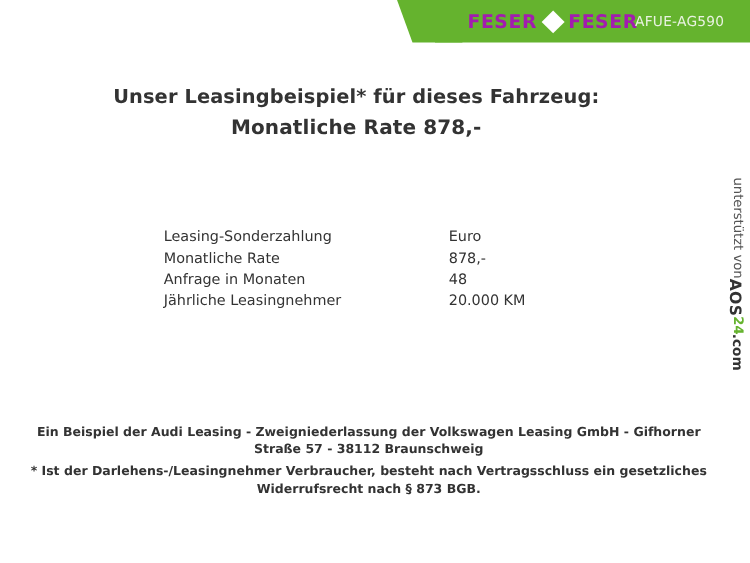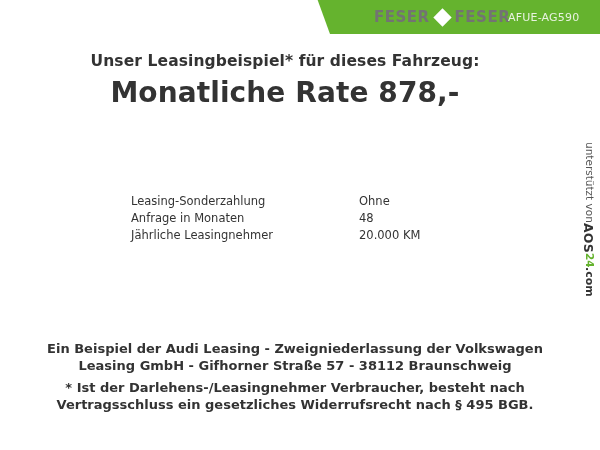--- a/index.html
+++ b/index.html
@@ -44,21 +44,21 @@
     transform-origin: bottom left;
   }
   .brand {
     position: absolute;
     top: 0;
     left: 374px;
     height: 34px;
     display: flex;
     align-items: center;
     gap: 6px;
-    color: #737373;
+    color: #a21caf;
     font-weight: bold;
     font-size: 15px;
     letter-spacing: 0.5px;
   }
   .brand-mark {
     display: inline-block;
     width: 13px;
     height: 13px;
     background: #ffffff;
     transform: rotate(45deg);
@@ -73,47 +73,46 @@
     display: flex;
     align-items: center;
     color: #e8f2e0;
     font-size: 11px;
     letter-spacing: 0.2px;
   }
 
   
   .title-block {
     position: absolute;
-    top: 52px;
+    top: 68px;
     left: 0;
     width: 570px;
     text-align: center;
   }
   .title-line1 {
     font-size: 15.5px;
     font-weight: bold;
     color: #333333;
     letter-spacing: 0.1px;
   }
   .title-line2 {
     margin-top: 6px;
-    font-size: 28px;
+    font-size: 16px;
     font-weight: bold;
     color: #333333;
     letter-spacing: 0.1px;
   }
 
   
   .details {
     position: absolute;
     top: 182px;
     left: 131px;
     font-size: 11.5px;
     color: #333333;
-    margin-top: 12px;
   }
   .details table {
     border-collapse: collapse;
   }
   .details td {
     padding: 0 0 3px 0;
     vertical-align: top;
     white-space: nowrap;
   }
   .details td.label {
@@ -151,21 +150,21 @@
     font-size: 11px;
   }
 
   
   .footer {
     position: absolute;
     top: 340px;
     left: 22px;
     width: 546px;
     text-align: center;
-    font-size: 13px;
+    font-size: 10px;
     line-height: 1.32;
     color: #333333;
     font-weight: bold;
   }
   .footer .fn {
     margin-bottom: 5px;
   }
   .footer .fn:last-child {
     margin-bottom: 0;
   }
@@ -187,21 +186,25 @@
 <div class="title-block">
   <div class="title-line1">Unser Leasingbeispiel* für dieses Fahrzeug:</div>
   <div class="title-line2">Monatliche Rate 878,-</div>
 </div>
 
 <div class="details">
   <table>
     <tbody>
       <tr>
         <td class="label">Leasing-Sonderzahlung</td>
-        <td class="value">Ohne</td>
+        <td class="value">Euro</td>
+      </tr>
+      <tr>
+        <td class="label">Monatliche Rate</td>
+        <td class="value">878,-</td>
       </tr>
       <tr>
         <td class="label">Anfrage in Monaten</td>
         <td class="value">48</td>
       </tr>
       <tr>
         <td class="label">Jährliche Leasingnehmer</td>
         <td class="value">20.000 KM</td>
       </tr>
     </tbody>
@@ -210,14 +213,14 @@
 
 <div class="side-text">
   <span>unterstützt von </span>
   <span class="sponsor">AOS</span>
   <span class="sponsor-sup">24</span>
   <span class="sponsor-dom">.com</span>
 </div>
 
 <div class="footer">
   <div class="fn">Ein Beispiel der Audi Leasing - Zweigniederlassung der Volkswagen Leasing GmbH - Gifhorner Straße 57 - 38112 Braunschweig</div>
-  <div class="fn">* Ist der Darlehens-/Leasingnehmer Verbraucher, besteht nach Vertragsschluss ein gesetzliches Widerrufsrecht nach § 495 BGB.</div>
+  <div class="fn">* Ist der Darlehens-/Leasingnehmer Verbraucher, besteht nach Vertragsschluss ein gesetzliches Widerrufsrecht nach § 873 BGB.</div>
 </div>
 
 </body></html>

